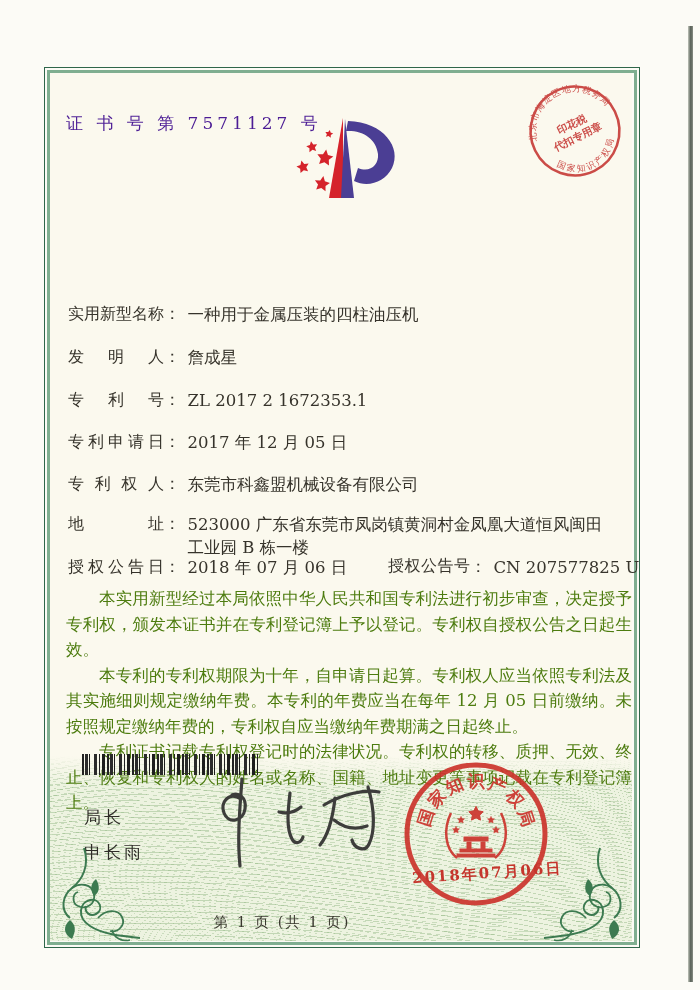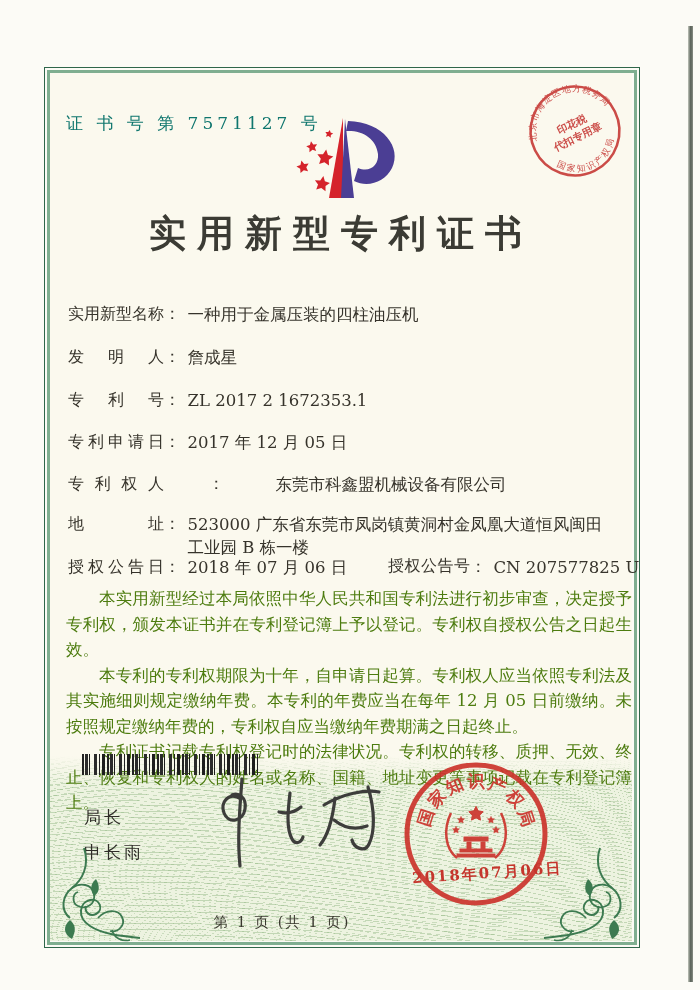--- a/index.html
+++ b/index.html
@@ -12,21 +12,21 @@
   .cert-frame{position:absolute;left:44px;top:67px;width:594px;height:879px;border:1px solid #2f664a;}
   .cert-frame-inner{position:absolute;inset:2px;border:3px solid #7fae90;}
   
   .guilloche{position:absolute;left:50px;top:756px;width:582px;height:185px;background-color:#edf3e0;
     background-image:
       repeating-radial-gradient(120% 65% at 18% -30%, rgba(134,175,120,.42) 0 1px, rgba(0,0,0,0) 1px 7px),
       repeating-radial-gradient(135% 70% at 82% 132%, rgba(134,175,120,.34) 0 1px, rgba(0,0,0,0) 1px 8px);}
   .guilloche::before{content:"";position:absolute;left:0;top:0;width:100%;height:30px;
       background:linear-gradient(180deg,#fbf9ee, rgba(251,249,238,0));}
   .abs{position:absolute;}
-  .cert-no{left:66px;top:112px;font-size:17px;letter-spacing:4px;color:#0f766e;}
+  .cert-no{left:66px;top:112px;font-size:17px;letter-spacing:4px;color:#4c1d95;}
   .title{left:44px;top:209px;width:594px;text-align:center;font-size:37px;font-weight:bold;
          letter-spacing:11px;color:#3b3b34;}
   .f-row{position:absolute;left:68px;display:flex;align-items:flex-start;font-size:16.5px;color:#36332b;}
   .f-label{display:inline-block;width:96px;font-size:16px;text-align:justify;text-align-last:justify;
            flex:none;padding-top:1px;}
   .f-colon{flex:none;margin-right:7px;}
   .f-value{max-width:445px;white-space:pre-line;line-height:23px;}
   .f-group2{position:absolute;left:388px;top:556px;display:flex;font-size:16.5px;}
   .f-label2{display:inline-block;width:82px;font-size:16px;text-align:justify;text-align-last:justify;flex:none;}
   .body-text{left:66px;top:586px;width:566px;font-size:16.5px;line-height:25.5px;color:#4d7c0f;text-align:justify;}
@@ -90,21 +90,20 @@
         </text>
         <text x="70" y="66" font-size="10.5" text-anchor="middle" font-weight="bold">印花税</text>
         <text x="70" y="80" font-size="10.5" text-anchor="middle" font-weight="bold">代扣专用章</text>
         <text font-size="9" letter-spacing="2" text-anchor="middle">
           <textPath href="#txBot" startOffset="50%">国家知识产权局</textPath>
         </text>
       </g>
     </svg>
   </div>
 
-  <div class="abs title">实用新型专利证书</div>
 
   <div class="f-row" style="top:303px;">
     <span class="f-label">实用新型名称</span>
     <span class="f-colon">：</span>
     <span class="f-value">一种用于金属压装的四柱油压机</span>
   </div>
   <div class="f-row" style="top:346px;">
     <span class="f-label">发明人</span>
     <span class="f-colon">：</span>
     <span class="f-value">詹成星</span>
@@ -112,21 +111,21 @@
   <div class="f-row" style="top:389px;">
     <span class="f-label">专利号</span>
     <span class="f-colon">：</span>
     <span class="f-value">ZL 2017 2 1672353.1</span>
   </div>
   <div class="f-row" style="top:431px;">
     <span class="f-label">专利申请日</span>
     <span class="f-colon">：</span>
     <span class="f-value">2017 年 12 月 05 日</span>
   </div>
-  <div class="f-row" style="top:473px;gap:44px;">
+  <div class="f-row" style="top:473px;">
     <span class="f-label">专利权人</span>
     <span class="f-colon">：</span>
     <span class="f-value">东莞市科鑫盟机械设备有限公司</span>
   </div>
   <div class="f-row" style="top:513px;">
     <span class="f-label">地址</span>
     <span class="f-colon">：</span>
     <span class="f-value">523000 广东省东莞市凤岗镇黄洞村金凤凰大道恒风闽田
 工业园 B 栋一楼</span>
   </div>

